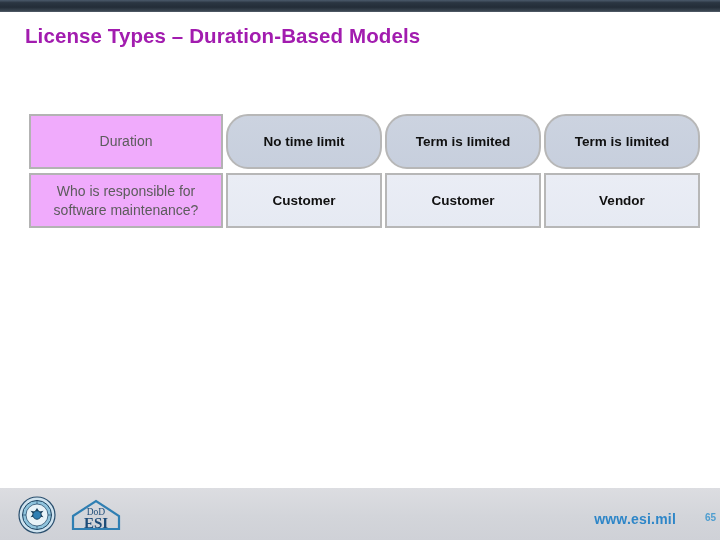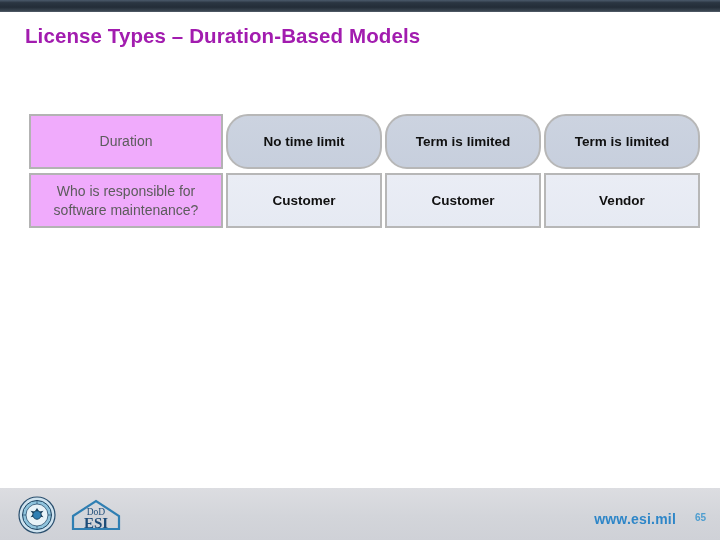--- a/index.html
+++ b/index.html
@@ -135,21 +135,21 @@
     position: absolute;
     right: 44px;
     top: 511px;
     font-size: 14px;
     font-weight: bold;
     color: #2e86c8;
     letter-spacing: 0.2px;
   }
   #page-number {
     position: absolute;
-    right: 14px;
+    right: 4px;
     top: 512px;
     font-size: 10px;
     font-weight: bold;
     color: #4f9ed0;
     padding-left: 48px;
   }
 </style>
 </head>
 <body>
 

